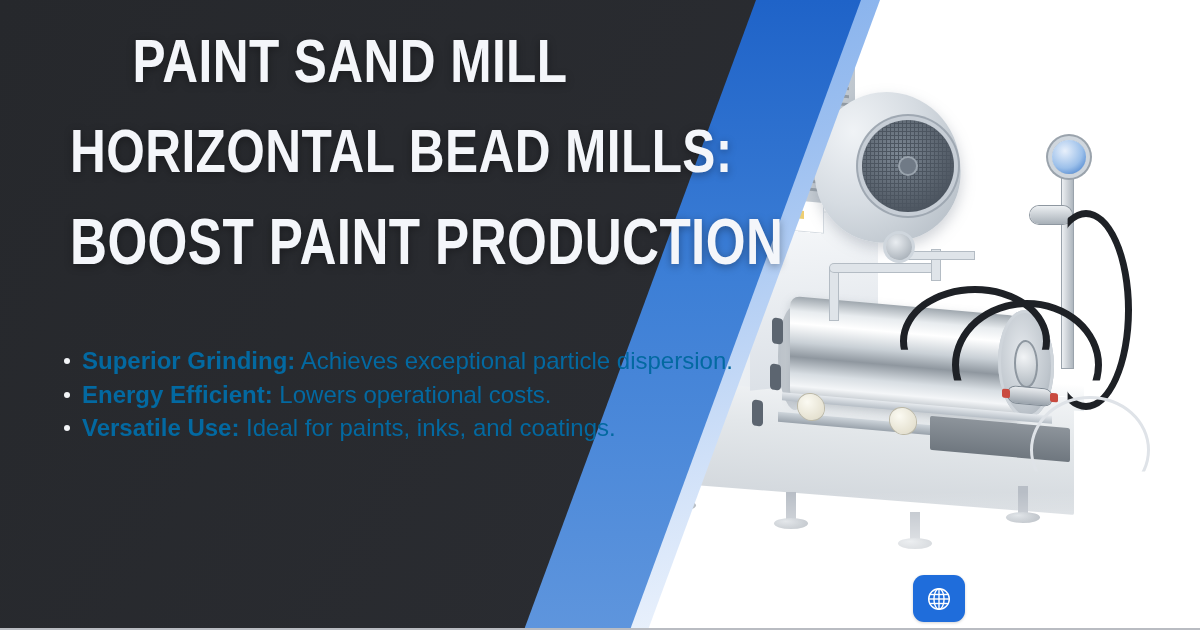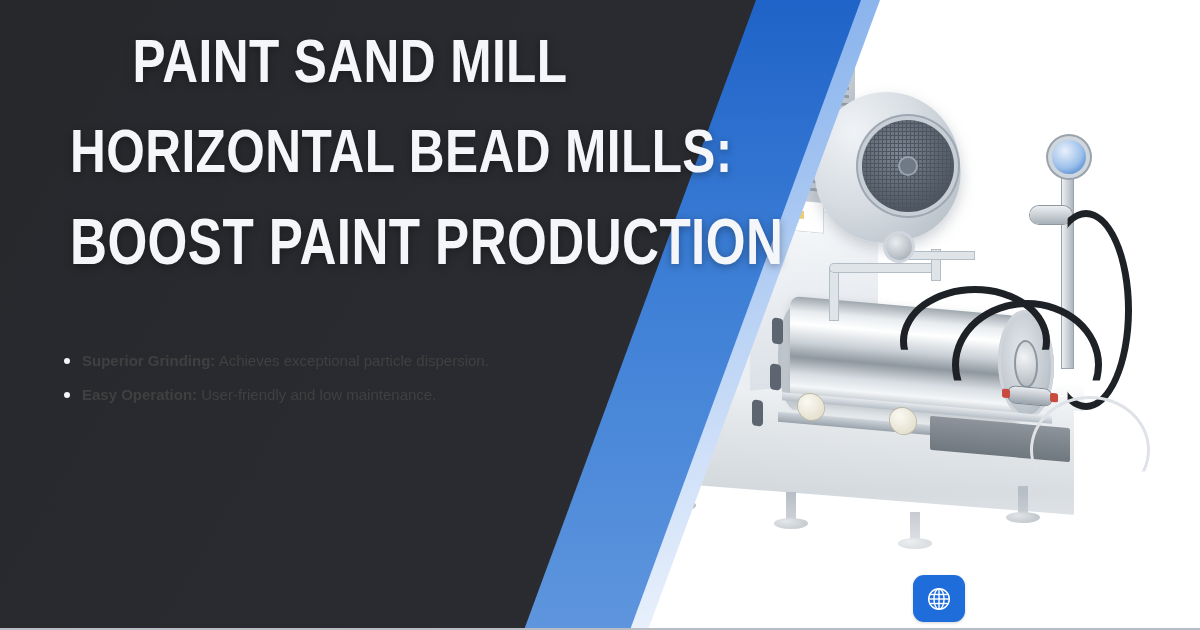--- a/index.html
+++ b/index.html
@@ -350,22 +350,22 @@
     transform-origin:center top;
     text-shadow:0 2px 10px rgba(0,0,0,.35);
     white-space:nowrap;
   }
   .headline .l{ display:block; }
   .headline .l3{ font-size:64px; }
 
   .bullets{
     position:absolute; left:44px; top:344px; width:700px;
     list-style:none;
-    color:#404040;
-    font-size:15px;
+    color:#0369a1;
+    font-size:24px;
     line-height:33.5px;
   }
   .bullets li{
     position:relative;
     padding-left:38px;
     white-space:nowrap;
   }
   .bullets li::before{
     content:"";
     position:absolute; left:20px; top:14px;
@@ -503,21 +503,24 @@
     <span class="l l1">PAINT SAND MILL</span>
     <span class="l l2">HORIZONTAL BEAD MILLS:</span>
     <span class="l l3">BOOST PAINT PRODUCTION</span>
   </h1>
 
   <ul class="bullets">
     <li>
       <b>Superior Grinding:</b><span> Achieves exceptional particle dispersion.</span>
     </li>
     <li>
-      <b>Easy Operation:</b><span> User-friendly and low maintenance.</span>
+      <b>Energy Efficient:</b><span> Lowers operational costs.</span>
+    </li>
+    <li>
+      <b>Versatile Use:</b><span> Ideal for paints, inks, and coatings.</span>
     </li>
   </ul>
 
   <div class="badge">
     <svg viewBox="0 0 32 32" aria-hidden="true">
       <g fill="none" stroke="#ffffff" stroke-width="1.5">
         <circle cx="16" cy="16" r="11"></circle>
         <ellipse cx="16" cy="16" rx="5.4" ry="11"></ellipse>
         <line x1="16" y1="5" x2="16" y2="27"></line>
         <line x1="5.6" y1="11.2" x2="26.4" y2="11.2"></line>

